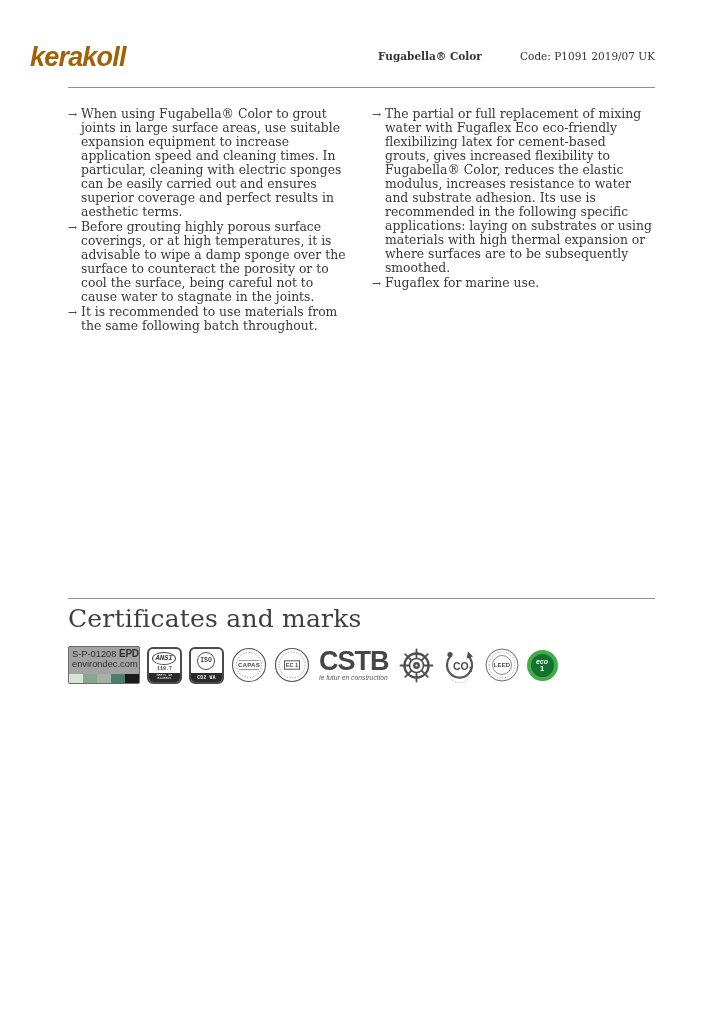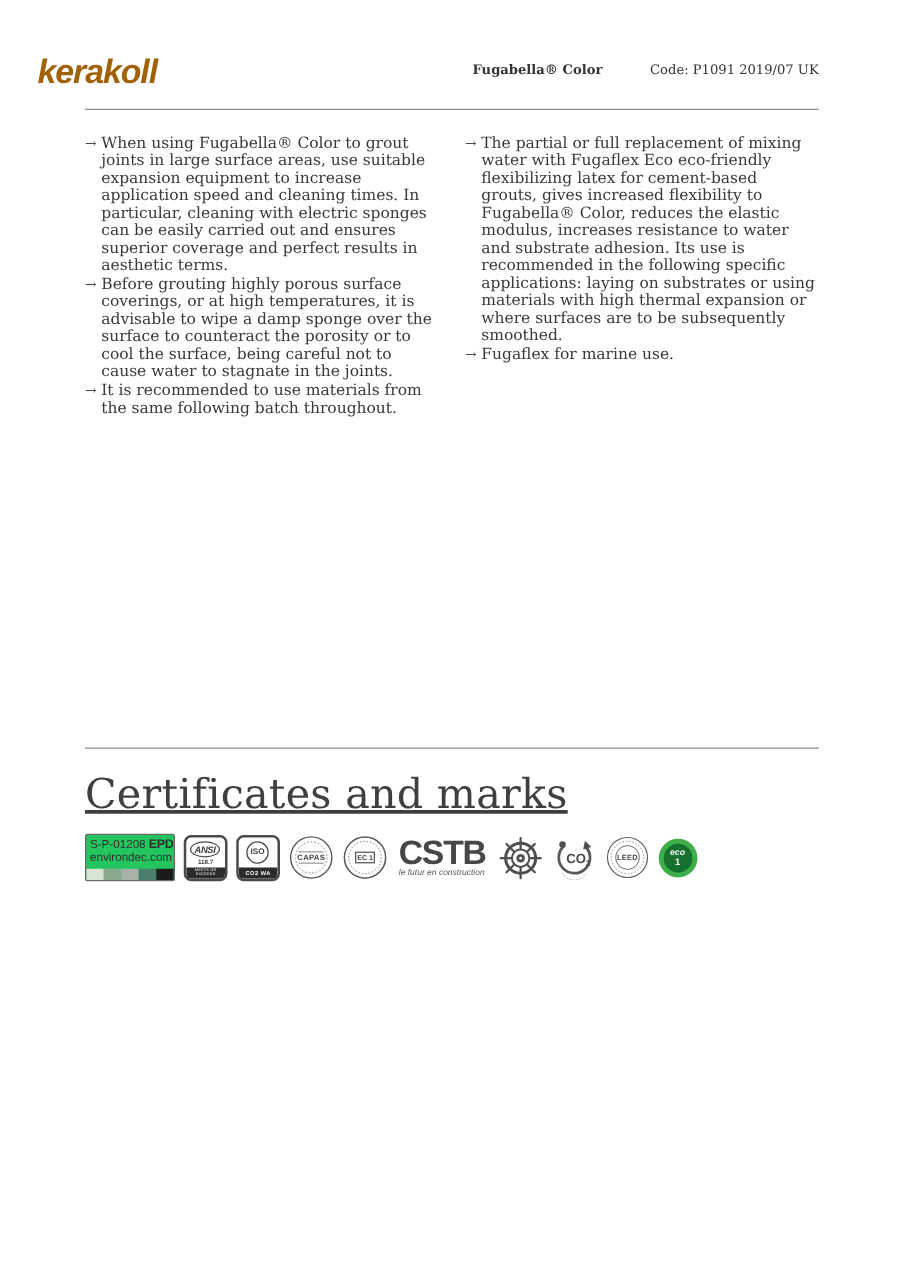--- a/index.html
+++ b/index.html
@@ -44,41 +44,41 @@
   .note-item { display:flex; margin:0 0 1px 0; }
   .note-arrow {
     width:13px; flex:0 0 13px; font-size:11px; color:#4a4a4a;
     line-height:14px; padding-top:0.5px;
   }
   .note-text { flex:1; font-size:12.4px; line-height:14px; color:#383838; }
 
   
   .certs { position:absolute; top:598px; left:68px; width:587px; }
   .certs .rule2 { border-top:1px solid #8f8f8f; width:100%; }
-  .certs h1 { margin-top:16px; font-size:33px;text-decoration:underline; }
+  .certs h1 { margin-top:5px; font-size:25px; }
   .logo-row { display:flex; align-items:center; margin-top:13px; gap:7px; }
 
   
   .epd {
     width:72px; height:38px; border:1.5px solid #6a6a6a; border-radius:2px;
-    background:#22c55e; display:flex; flex-direction:column; overflow:hidden;
+    background:#a3a3a3; display:flex; flex-direction:column; overflow:hidden;
     font-family:"Liberation Sans", sans-serif;
   }
   .epd-text { padding:2px 3px 0 3px; line-height:10px; color:#2f2f2f; flex:1; }
   .epd-line1 { font-size:9.3px; white-space:nowrap; }
   .epd-line1 b { font-size:10px; letter-spacing:-0.3px; }
   .epd-line2 { font-size:9.3px;text-align:right; }
   .epd-strip { display:flex; height:9px; width:100%; }
   .epd-strip div { flex:1; }
 
   
   .sq-badge {
     position:relative; width:34px; height:37px;
     border:2px solid #4a4a4a; border-radius:6px; background:#fff;
-    font-family:Liberation Sans, sans-serif; color:#3f3f3f;
+    font-family:Liberation Mono, monospace; color:#3f3f3f;
     overflow:hidden;
     padding-left:31px;
   }
   .ansi-oval {
     position:absolute; top:3px; left:3px; width:24px; height:13px;
     border:1.5px solid #4a4a4a; border-radius:50%;
     display:flex; align-items:center; justify-content:center;
     font-size:7.5px; font-weight:bold; font-style:italic; letter-spacing:-0.3px;
   }
   .ansi-num {

